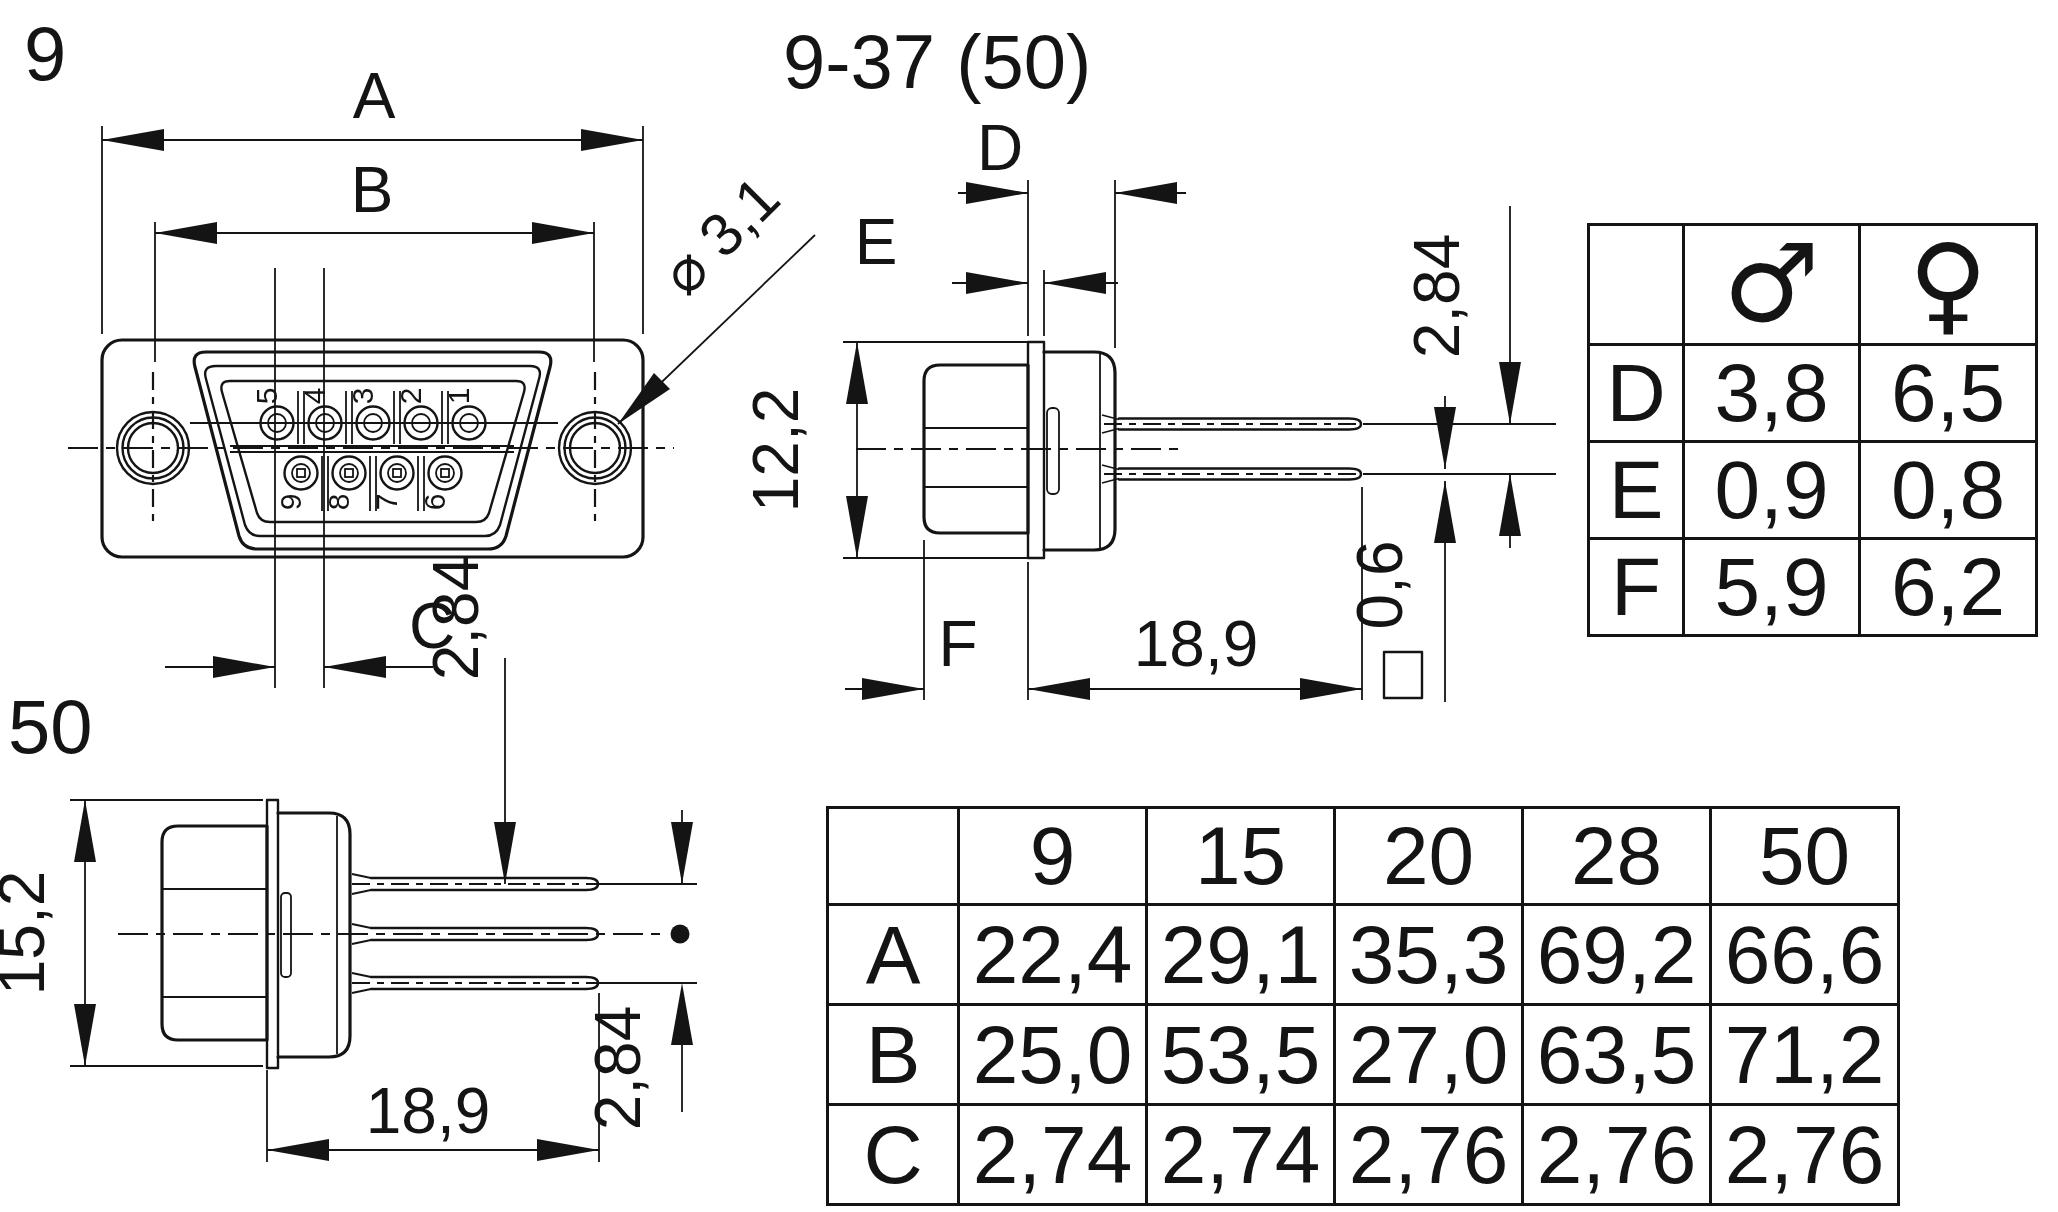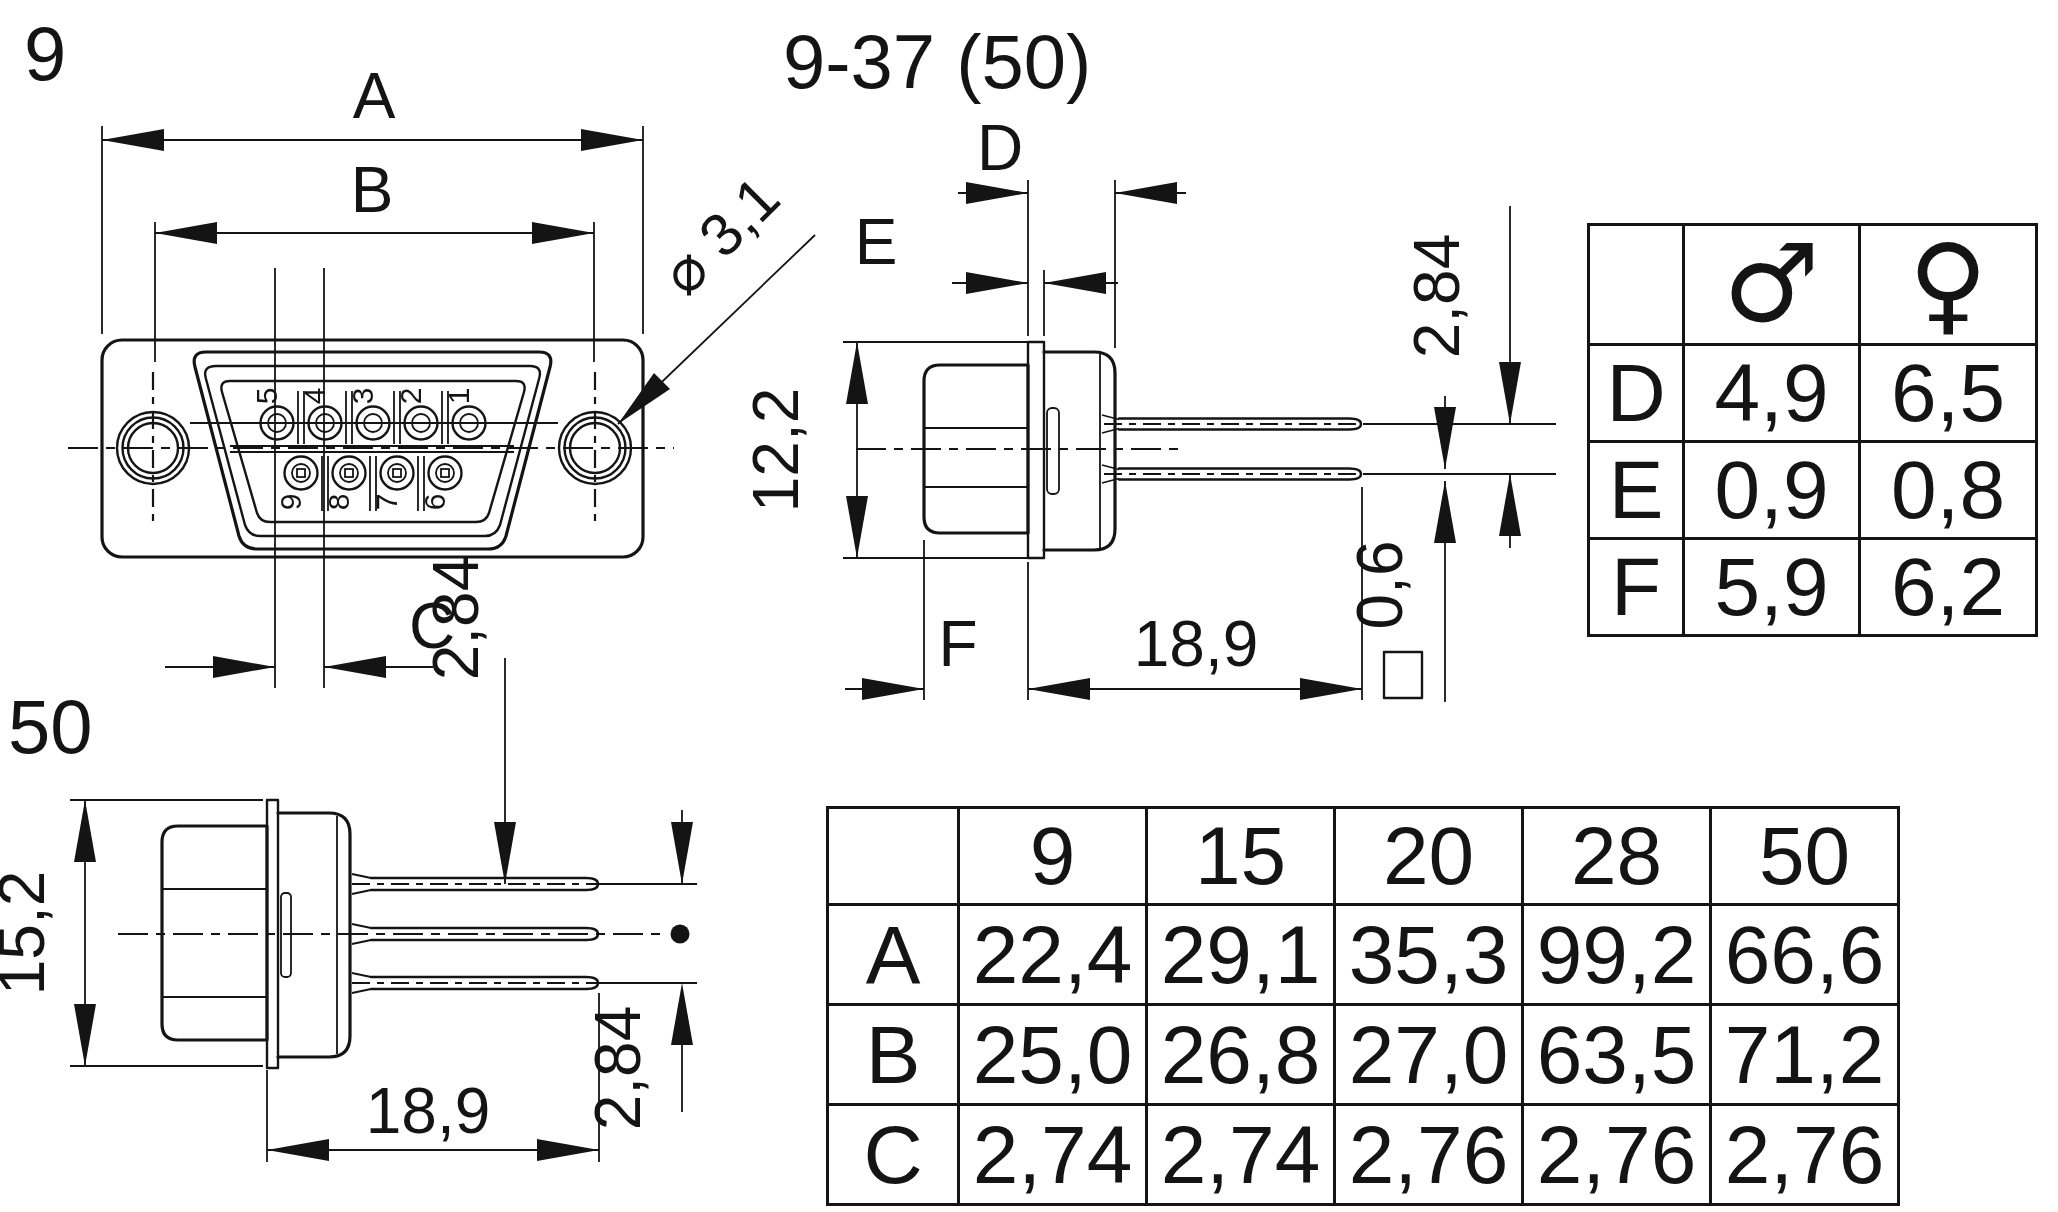--- a/index.html
+++ b/index.html
@@ -328,21 +328,21 @@
         <col style="width:177px">
       </colgroup>
   <tbody>
         <tr class="rh">
     <th></th>
     <th><span class="gsym">♂</span></th>
     <th><span class="gsym">♀</span></th>
   </tr>
   <tr class="rr">
     <td>D</td>
-    <td>4,9</td>
+    <td>3,8</td>
     <td>6,5</td>
   </tr>
   <tr class="rr">
     <td>E</td>
     <td>0,9</td>
     <td>0,8</td>
   </tr>
   <tr class="rr">
     <td>F</td>
     <td>5,9</td>
@@ -367,27 +367,27 @@
     <th>15</th>
     <th>20</th>
     <th>28</th>
     <th>50</th>
   </tr>
   <tr class="rr">
     <td>A</td>
     <td>22,4</td>
     <td>29,1</td>
     <td>35,3</td>
-    <td>99,2</td>
+    <td>69,2</td>
     <td>66,6</td>
   </tr>
   <tr class="rr">
     <td>B</td>
     <td>25,0</td>
-    <td>26,8</td>
+    <td>53,5</td>
     <td>27,0</td>
     <td>63,5</td>
     <td>71,2</td>
   </tr>
   <tr class="rr">
     <td>C</td>
     <td>2,74</td>
     <td>2,74</td>
     <td>2,76</td>
     <td>2,76</td>

